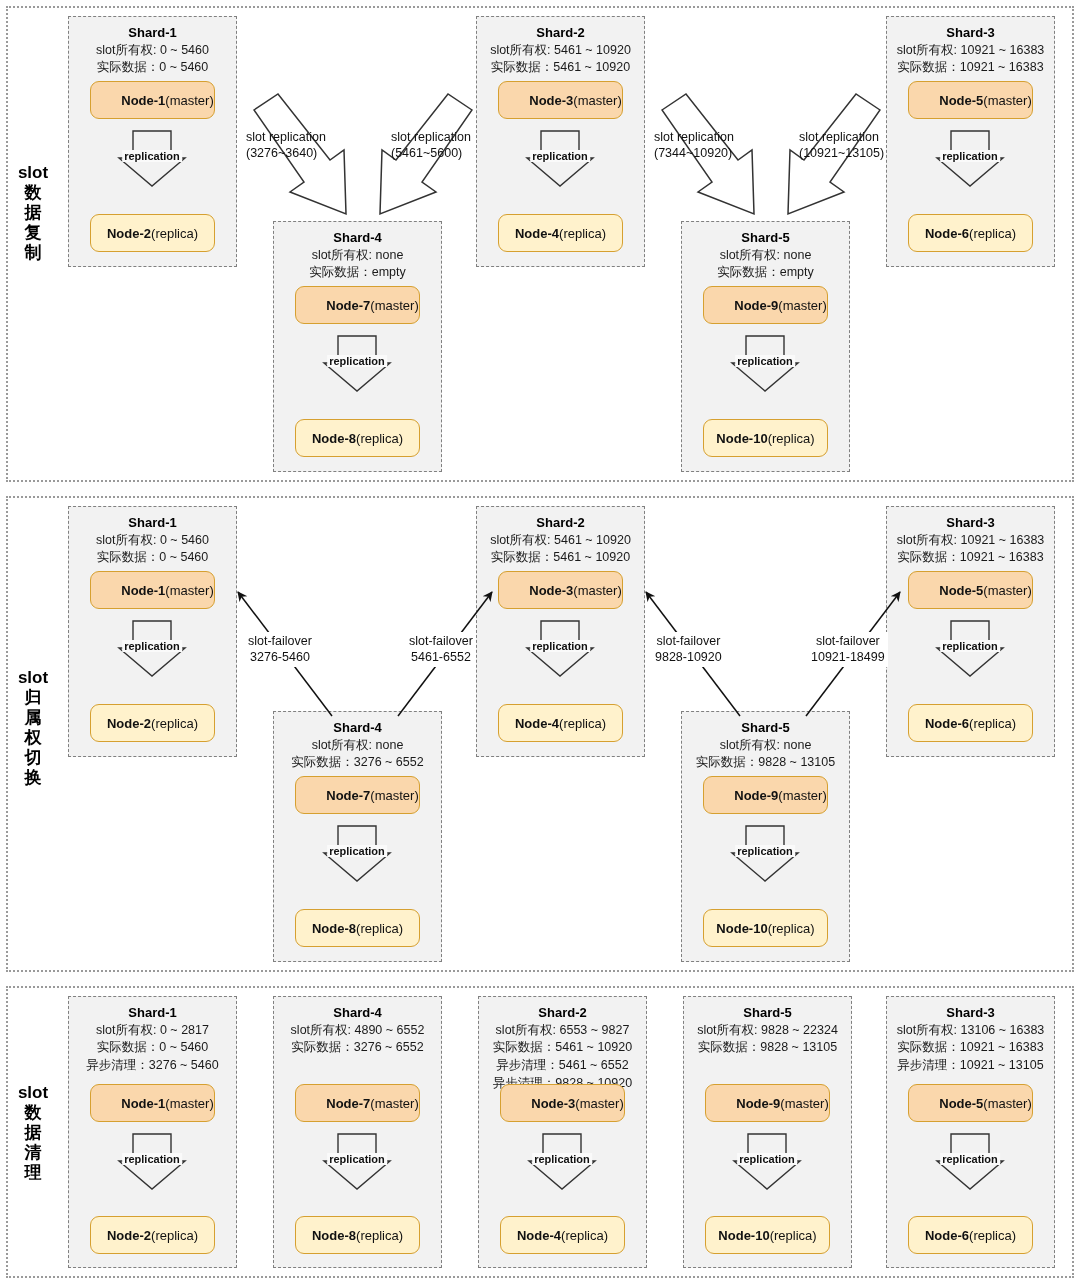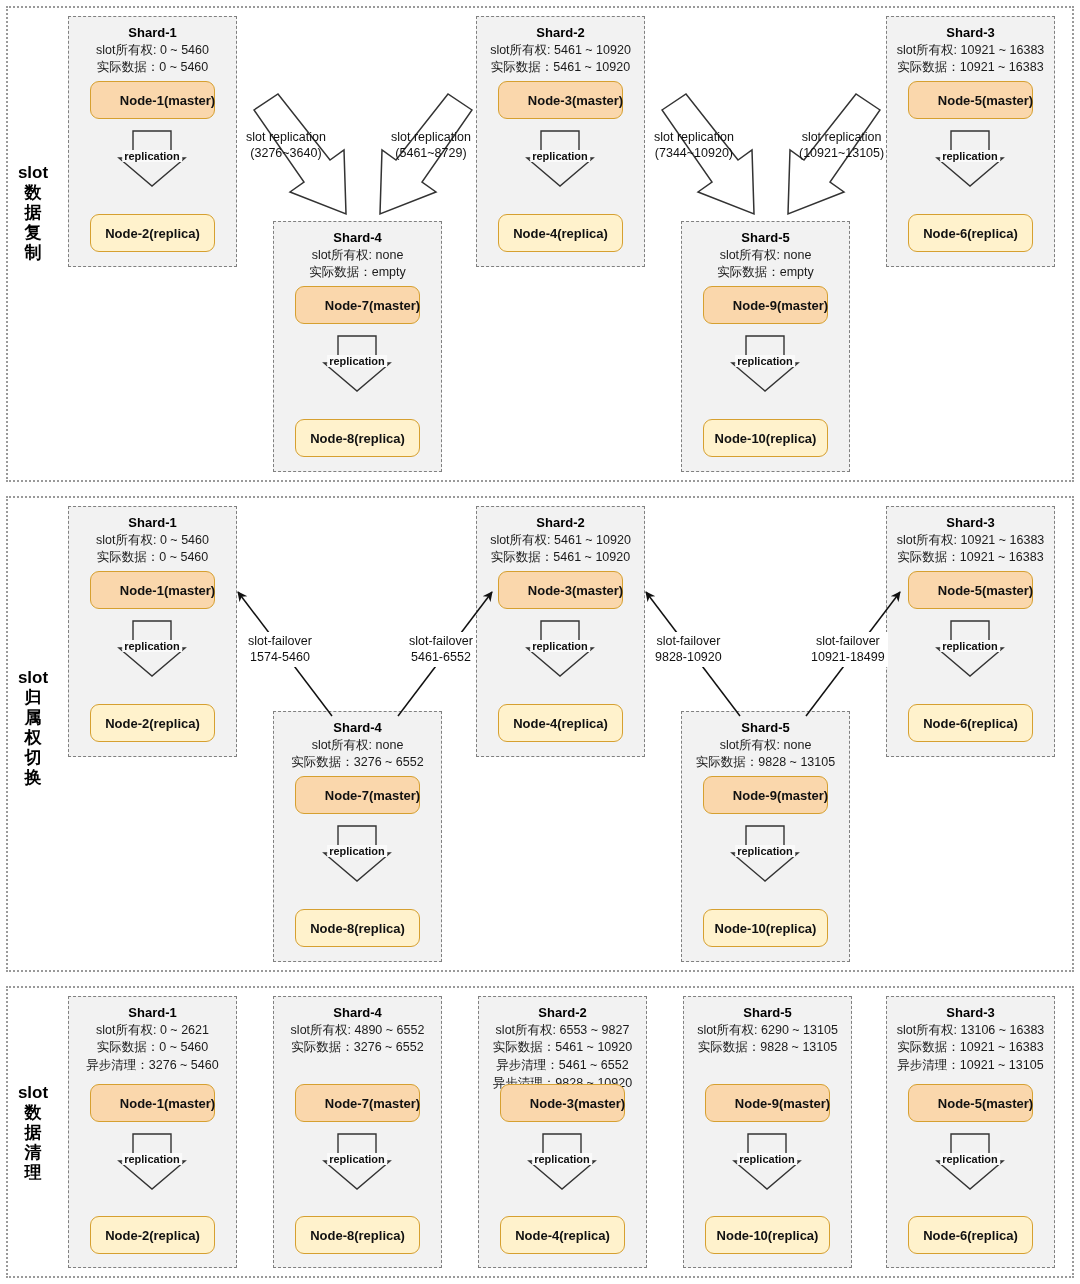--- a/index.html
+++ b/index.html
@@ -68,21 +68,21 @@
     display:flex;
     align-items:center;
     justify-content:center;
     font-size:13px;
     color:#111;
     white-space:nowrap;
   }
   .node.master { background:#fad7ac;padding-left:30px; }
   .node.replica { background:#fff2cc; }
   .node b { font-weight:bold; }
-  .node .plain { font-weight:bold; }
+  .node .plain { font-weight:normal; }
 
   
   .repl {
     position:absolute;
     width:72px;
     height:58px;
     pointer-events:none;
     font-weight:bold;
   }
   .repl svg { display:block; overflow:visible; }
@@ -99,21 +99,20 @@
   }
 
   
   .bigarrow { position:absolute; pointer-events:none; }
   .bigarrow svg { display:block; overflow:visible; }
   .bigarrow-label {
     position:absolute;
     font-size:12.5px;
     line-height:1.28;
     color:#111;
-    text-align:center;
     white-space:nowrap;
   }
 
   
   .thinarrow { position:absolute; pointer-events:none; }
   .thinarrow svg { display:block; overflow:visible; }
   .failover-label {
     position:absolute;
     font-size:12.5px;
     line-height:1.3;
@@ -247,21 +246,21 @@
     <div>(3276~3640)</div>
   </div>
 
   <div class="bigarrow" style="left:370px; top:92px; width:110px; height:125px;">
     <svg width="110" height="125" viewBox="0 0 110 125">
       <path d="M102 18 L78 2 L26 68 L12 58 L10 122 L66 100 L52 90 Z" fill="none" stroke="#333" stroke-width="1.5" stroke-linejoin="miter"></path>
     </svg>
   </div>
   <div class="bigarrow-label" style="left:391px; top:129px;">
     <div>slot replication</div>
-    <div>(5461~8729)</div>
+    <div>(5461~5600)</div>
   </div>
 
   <div class="bigarrow" style="left:654px; top:92px; width:110px; height:125px;">
     <svg width="110" height="125" viewBox="0 0 110 125">
       <path d="M8 18 L32 2 L84 68 L98 58 L100 122 L44 100 L58 90 Z" fill="none" stroke="#333" stroke-width="1.5" stroke-linejoin="miter"></path>
     </svg>
   </div>
   <div class="bigarrow-label" style="left:654px; top:129px;">
     <div>slot replication</div>
     <div>(7344~10920)</div>
@@ -393,21 +392,21 @@
       <defs>
         <marker id="ah1" markerWidth="11" markerHeight="11" refX="9" refY="5.5" orient="auto" markerUnits="userSpaceOnUse">
           <path d="M0,0.6 L10,5.5 L0,10.4 L3,5.5 Z" fill="#111"></path>
         </marker>
       </defs>
       <line x1="100" y1="130" x2="6" y2="6" stroke="#111" stroke-width="1.5" marker-end="url(#ah1)"></line>
     </svg>
   </div>
   <div class="failover-label" style="left:245px; top:632px; background:#ffffff; padding:1px 3px;">
     <div>slot-failover</div>
-    <div>1574-5460</div>
+    <div>3276-5460</div>
   </div>
 
   <div class="thinarrow" style="left:388px; top:586px; width:110px; height:135px;">
     <svg width="110" height="135" viewBox="0 0 110 135">
       <defs>
         <marker id="ah2" markerWidth="11" markerHeight="11" refX="9" refY="5.5" orient="auto" markerUnits="userSpaceOnUse">
           <path d="M0,0.6 L10,5.5 L0,10.4 L3,5.5 Z" fill="#111"></path>
         </marker>
       </defs>
       <line x1="10" y1="130" x2="104" y2="6" stroke="#111" stroke-width="1.5" marker-end="url(#ah2)"></line>
@@ -453,21 +452,21 @@
   <div class="sec-label" id="lab-3">
     <span>slot</span>
     <span>数</span>
     <span>据</span>
     <span>清</span>
     <span>理</span>
   </div>
 
   <div class="shard" style="left:68px; top:996px; width:169px; height:272px;">
     <div class="shard-title">Shard-1</div>
-    <div class="shard-meta">slot所有权: 0 ~ 2621</div>
+    <div class="shard-meta">slot所有权: 0 ~ 2817</div>
     <div class="shard-meta">实际数据：0 ~ 5460</div>
     <div class="shard-meta">异步清理：3276 ~ 5460</div>
   </div>
   <div class="node master" style="left:90px; top:1084px; width:125px; height:38px;">
     <b>Node-1</b>
       <span class="plain">(master)</span>
   </div>
   <div class="repl" style="left:116px; top:1133px;">
     <svg width="72" height="58" viewBox="0 0 72 58">
       <path d="M17 1 L55 1 L55 28 L69 28 L36 56 L3 28 L17 28 Z" fill="none" stroke="#333" stroke-width="1.4" stroke-linejoin="miter"></path>
@@ -516,21 +515,21 @@
     </svg>
     <div class="repl-label">replication</div>
   </div>
   <div class="node replica" style="left:500px; top:1216px; width:125px; height:38px;">
     <b>Node-4</b>
       <span class="plain">(replica)</span>
   </div>
 
   <div class="shard" style="left:683px; top:996px; width:169px; height:272px;">
     <div class="shard-title">Shard-5</div>
-    <div class="shard-meta">slot所有权: 6290 ~ 13105</div>
+    <div class="shard-meta">slot所有权: 9828 ~ 22324</div>
     <div class="shard-meta">实际数据：9828 ~ 13105</div>
   </div>
   <div class="node master" style="left:705px; top:1084px; width:125px; height:38px;">
     <b>Node-9</b>
       <span class="plain">(master)</span>
   </div>
   <div class="repl" style="left:731px; top:1133px;">
     <svg width="72" height="58" viewBox="0 0 72 58">
       <path d="M17 1 L55 1 L55 28 L69 28 L36 56 L3 28 L17 28 Z" fill="none" stroke="#333" stroke-width="1.4" stroke-linejoin="miter"></path>
     </svg>

